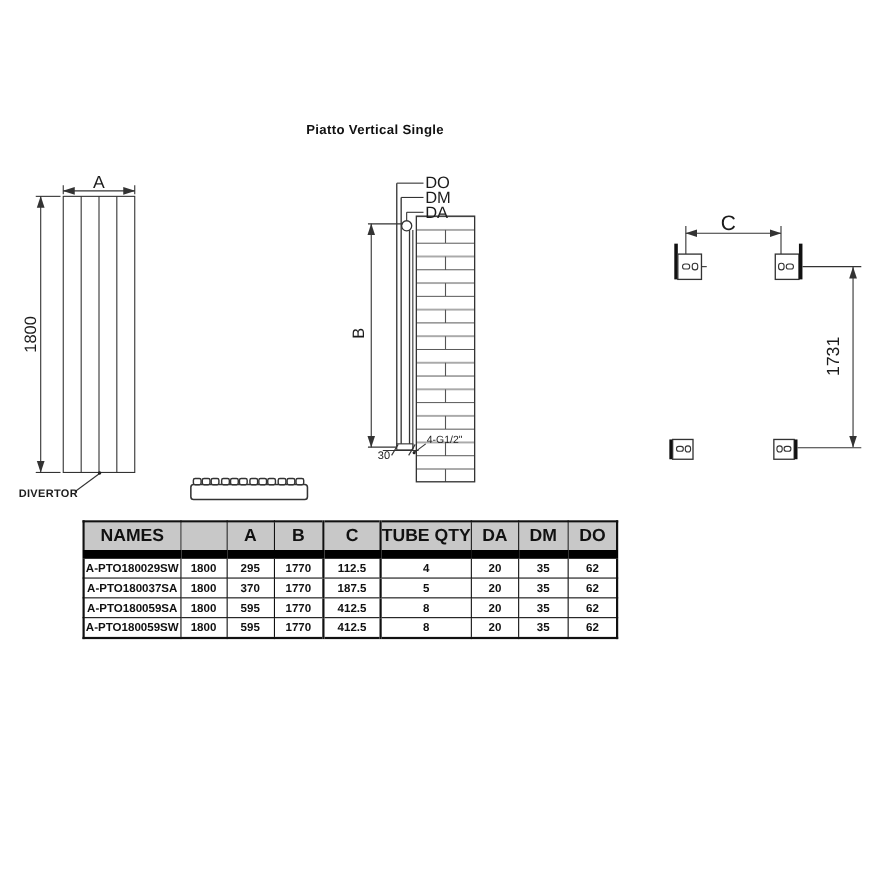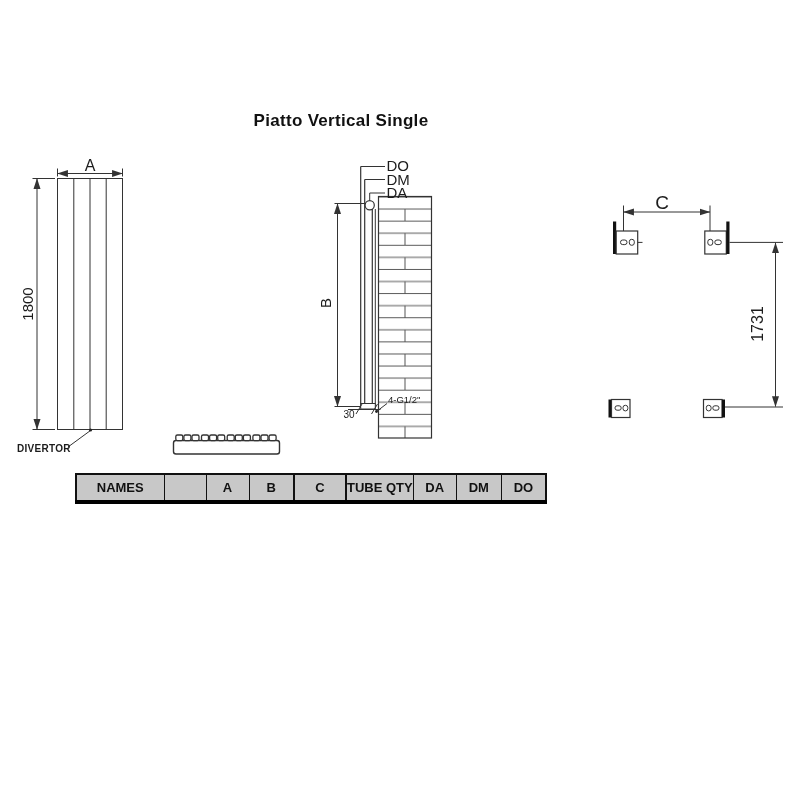--- a/index.html
+++ b/index.html
@@ -2,36 +2,36 @@
 <html><head>
 <meta charset="utf-8">
 <style>
   html,body{margin:0;padding:0;}
   body{
     width:792px;height:792px;background:#ffffff;position:relative;
     font-family:"Liberation Sans",sans-serif;color:#111;overflow:hidden;
   }
   .page-title{
     position:absolute;top:111px;left:341px;transform:translateX(-50%);
-    font-size:17px;font-weight:bold;letter-spacing:.3px;white-space:nowrap;
+    font-size:12px;font-weight:bold;letter-spacing:.3px;white-space:nowrap;
   }
   svg text{font-family:"Liberation Sans",sans-serif;fill:#1c1c1c;}
   .drawing-svg{position:absolute;left:0;top:0;}
   
   table.spec{
     position:absolute;left:75px;top:473px;border-collapse:collapse;
     table-layout:fixed;border:2px solid #111;
   }
   table.spec th,table.spec td{
     border:1px solid #111;text-align:center;vertical-align:middle;
     padding:0;font-weight:bold;white-space:nowrap;overflow:hidden;
   }
   table.spec th{
-    background:#c8c8c8;height:25px;font-size:13px;
-    border-bottom:4px solid #000000;
+    background:#c8c8c8;height:25px;font-size:16px;
+    border-bottom:8px solid #000000;
   }
   table.spec td{height:17px;font-size:10.5px;}
   table.spec th:nth-child(5),table.spec td:nth-child(5){
     border-left:2px solid #111;border-right:2px solid #111;
   }
 </style>
 </head>
 <body>
 
 <div class="page-title">Piatto Vertical Single</div>
@@ -182,14 +182,58 @@
       <th>A</th>
       <th>B</th>
       <th>C</th>
       <th>TUBE QTY</th>
       <th>DA</th>
       <th>DM</th>
       <th>DO</th>
     </tr>
   </thead>
   <tbody>
+      <tr>
+        <td>A-PTO180029SW</td>
+        <td>1800</td>
+        <td>295</td>
+        <td>1770</td>
+        <td>112.5</td>
+        <td>4</td>
+        <td>20</td>
+        <td>35</td>
+        <td>62</td>
+      </tr>
+      <tr>
+        <td>A-PTO180037SA</td>
+        <td>1800</td>
+        <td>370</td>
+        <td>1770</td>
+        <td>187.5</td>
+        <td>5</td>
+        <td>20</td>
+        <td>35</td>
+        <td>62</td>
+      </tr>
+      <tr>
+        <td>A-PTO180059SA</td>
+        <td>1800</td>
+        <td>595</td>
+        <td>1770</td>
+        <td>412.5</td>
+        <td>8</td>
+        <td>20</td>
+        <td>35</td>
+        <td>62</td>
+      </tr>
+      <tr>
+        <td>A-PTO180059SW</td>
+        <td>1800</td>
+        <td>595</td>
+        <td>1770</td>
+        <td>412.5</td>
+        <td>8</td>
+        <td>20</td>
+        <td>35</td>
+        <td>62</td>
+      </tr>
     </tbody>
 </table>
 
 </body></html>

